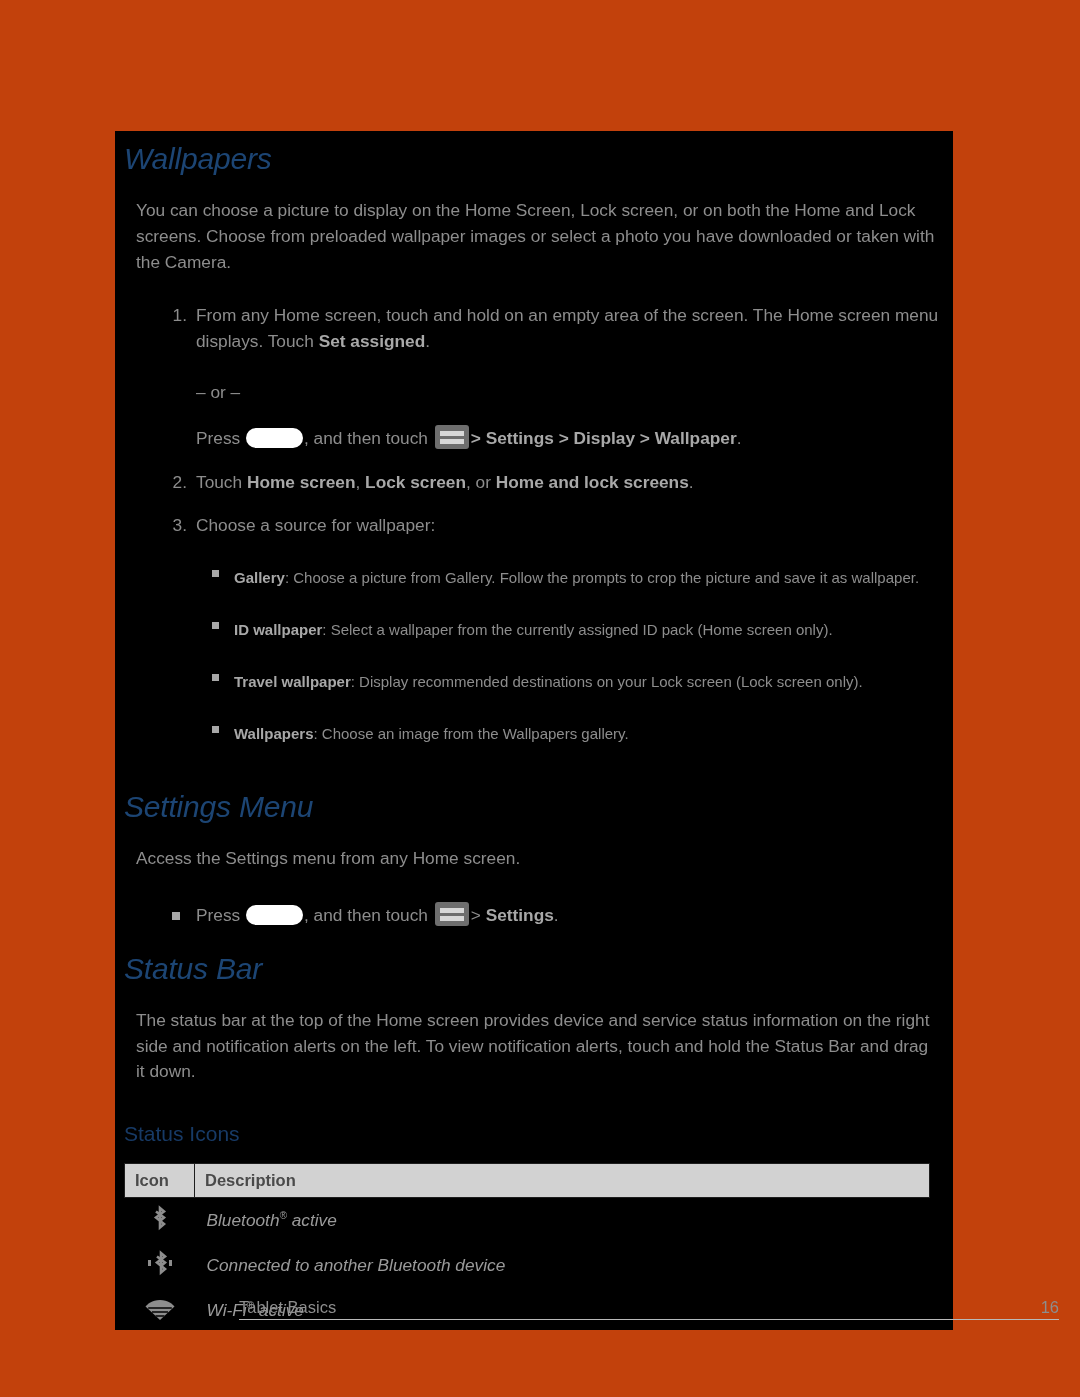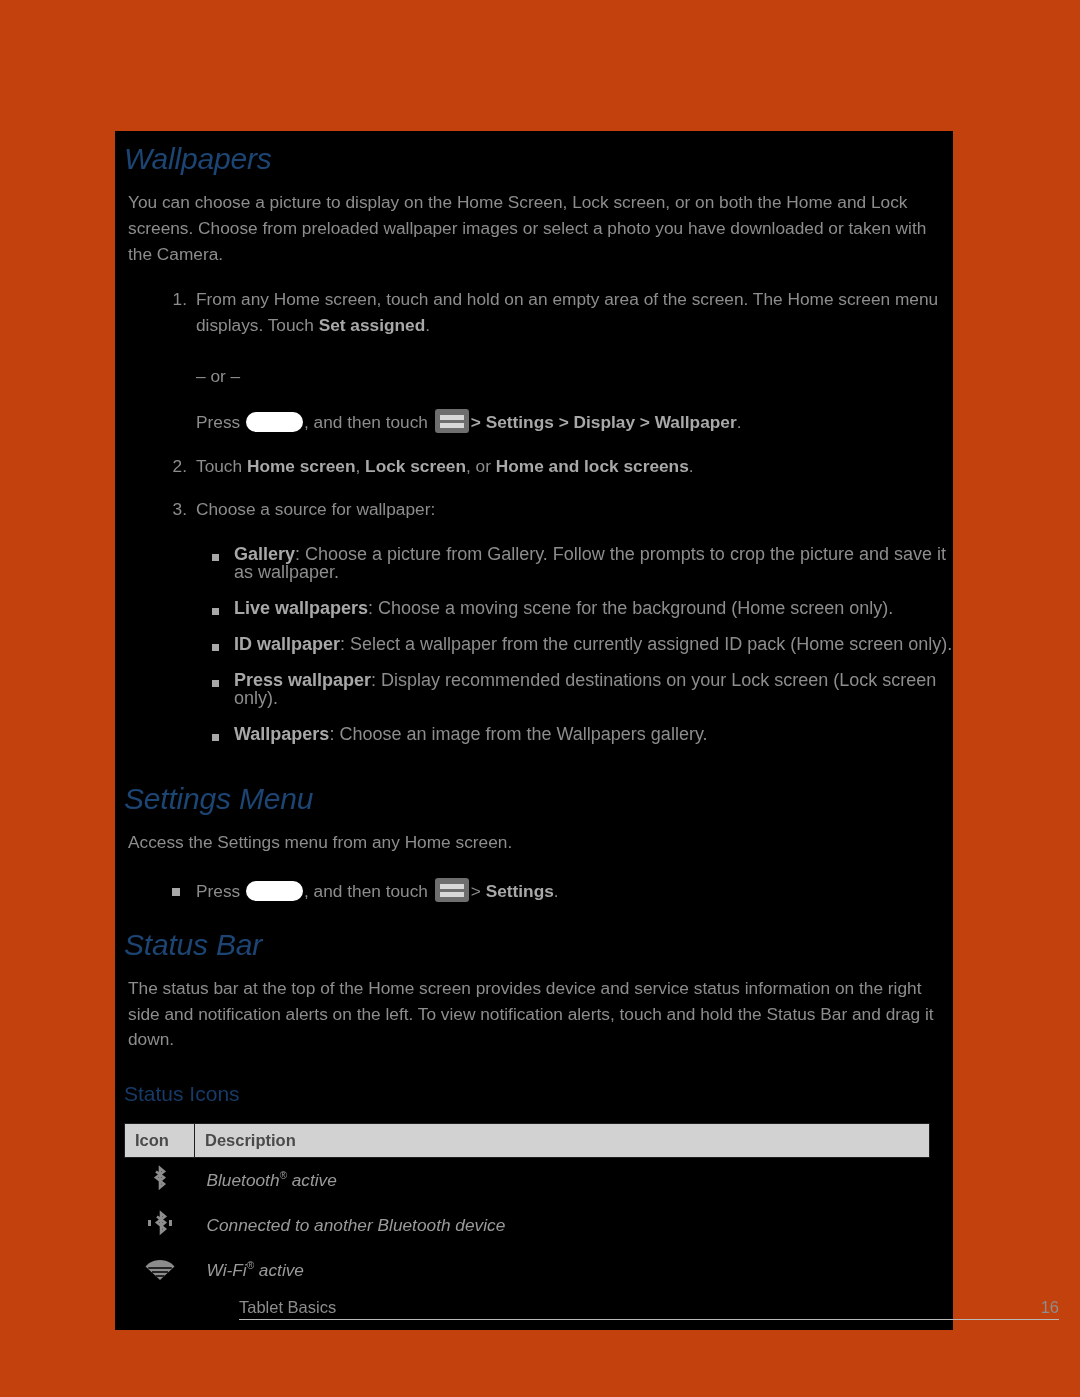--- a/index.html
+++ b/index.html
@@ -45,21 +45,21 @@
     font-size: 21px;
     color: #173a66;
     margin: 0;
     padding: 0;
     line-height: 30px;
   }
   p.body {
     font-size: 17.3px;
     color: #8d8d8d;
     line-height: 25.8px;
-    margin: 4px;
+    margin: 12px;
     padding: 0;
   }
   .b { font-weight: bold; color: #a8a8a8; }
 
   
   ol.steps {
     list-style: none;
     margin: 0;
     padding: 0;
   }
@@ -86,23 +86,23 @@
   }
 
   ul.bullets {
     list-style: none;
     margin: 0;
     padding: 0;
   }
   ul.bullets > li {
     position: relative;
     padding-left: 110px;
-    font-size: 18px;
-    color: #8d8d8d;
-    line-height: 18px;
+    font-size: 15px;
+    color: #8d8d8d;
+    line-height: 34px;
     margin-bottom: 18px;
   }
   ul.bullets > li > .bul {
     position: absolute;
     left: 88px;
     top: 9px;
     width: 7px; height: 7px;
     background: #a8a8a8;
   }
 
@@ -257,29 +257,25 @@
 
       <div style="height:22px"></div>
 
       <ul class="bullets">
         <li>
           <span class="bul"></span>
           <span class="b">Gallery</span><span>: Choose a picture from Gallery. Follow the prompts to crop the picture and save it as wallpaper.</span>
         </li>
         <li>
           <span class="bul"></span>
-          <span class="b">Live wallpapers</span><span>: Choose a moving scene for the background (Home screen only).</span>
-        </li>
-        <li>
-          <span class="bul"></span>
           <span class="b">ID wallpaper</span><span>: Select a wallpaper from the currently assigned ID pack (Home screen only).</span>
         </li>
         <li>
           <span class="bul"></span>
-          <span class="b">Press wallpaper</span><span>: Display recommended destinations on your Lock screen (Lock screen only).</span>
+          <span class="b">Travel wallpaper</span><span>: Display recommended destinations on your Lock screen (Lock screen only).</span>
         </li>
         <li>
           <span class="bul"></span>
           <span class="b">Wallpapers</span><span>: Choose an image from the Wallpapers gallery.</span>
         </li>
       </ul>
 
       <div style="height:18px"></div>
       <h2 class="section-title">Settings Menu</h2>
       <div style="height:7px"></div>

